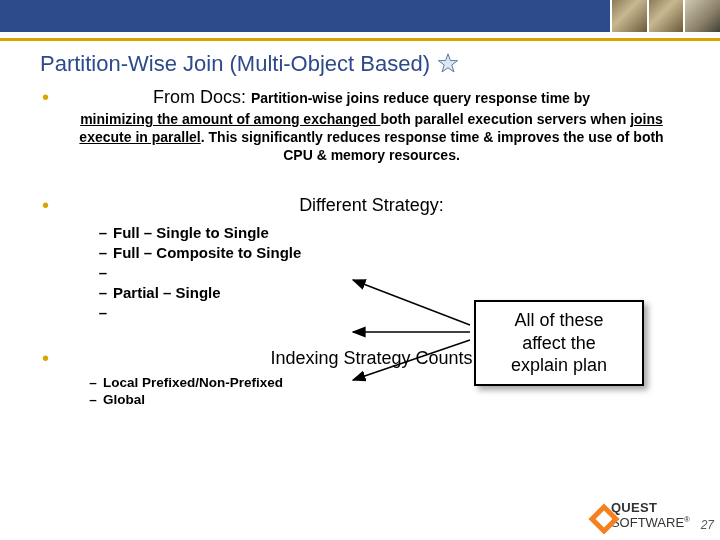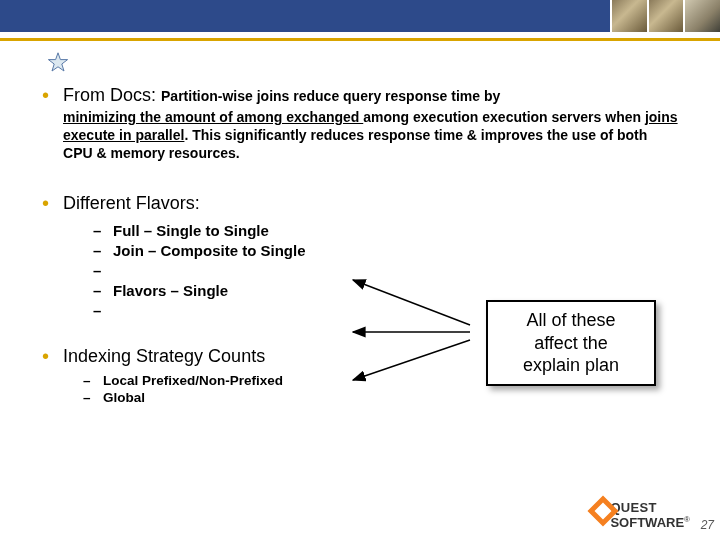--- a/index.html
+++ b/index.html
@@ -57,21 +57,21 @@
     align-items: flex-start;
     margin-bottom: 4px;
   }
   .bullet-dot {
     color: #d9a400;
     font-size: 20px;
     line-height: 20px;
     margin-right: 14px;
     flex-shrink: 0;
   }
-  .bullet-body { flex: 1; }
+  .bullet-body { flex: 1; text-align: center; }
   .docs-lead {
     font-size: 18px;
     display: inline;
   }
   .docs-text {
     font-size: 14px;
     font-weight: 700;
     line-height: 1.3;
     display: inline;
   }
@@ -103,21 +103,21 @@
   }
   .sub2-row {
     display: flex;
     align-items: baseline;
     font-size: 13.5px;
     font-weight: 700;
     margin-bottom: 2px;
   }
   .callout {
     position: absolute;
-    right: 64px;
+    right: 76px;
     top: 300px;
     width: 170px;
     border: 2px solid #000;
     background: #fff;
     box-shadow: 4px 4px 6px rgba(0,0,0,0.35);
     padding: 7px 20px;
     font-size: 18px;
     text-align: center;
     line-height: 1.25;
   }
@@ -125,31 +125,31 @@
     position: absolute;
     left: 345px;
     top: 270px;
     pointer-events: none;
   }
   .logo {
     position: absolute;
     right: 30px;
     bottom: 10px;
     display: flex;
-    align-items: flex-start;
+    align-items: flex-end;
   }
   .logo-o {
     width: 22px; height: 22px;
     border: 5px solid #f58020;
     transform: rotate(45deg);
     margin-right: -4px;
   }
   .logo-text { font-size: 13px; color: #333; }
   .logo-quest { font-weight: 700; letter-spacing: 0.3px; }
-  .logo-soft { font-weight: 700; }
+  .logo-soft { font-weight: 400; }
   .logo-r { font-size: 8px; vertical-align: super; }
   .pagenum {
     position: absolute;
     right: 6px;
     bottom: 8px;
     font-size: 12px;
     color: #555;
     font-style: italic;
   }
 </style>
@@ -159,58 +159,59 @@
 <div class="top-bar">
   <div class="top-bar-photo">
     <div class="photo-seg"></div>
     <div class="photo-seg"></div>
     <div class="photo-seg"></div>
   </div>
 </div>
 <div class="gold-line"></div>
 
 <div class="title-row">
+  <span class="title">Partition-Wise Join (Multi-Object Based)</span>
   <svg class="star-icon" width="24" height="24" viewBox="0 0 24 24">
     <polygon points="12,1.8 14.4,8.6 21.6,8.6 15.8,13 18,20 12,15.8 6,20 8.2,13 2.4,8.6 9.6,8.6" fill="#dce8f0" stroke="#5a7aa8" stroke-width="1"></polygon>
   </svg>
 </div>
 
 <div class="content">
 
   <div class="bullet-row">
     <span class="bullet-dot">•</span>
     <div class="bullet-body">
       <span class="docs-lead">From Docs: </span><span class="docs-text">Partition-wise joins reduce query response time by</span>
       <div class="docs-cont">
-        <span class="u">minimizing the amount of among exchanged </span><span>among execution execution servers when </span><span class="u">joins execute in parallel</span><span>. This significantly reduces response time &amp; improves the use of both CPU &amp; memory resources.</span>
+        <span class="u">minimizing the amount of among exchanged </span><span>both parallel execution servers when </span><span class="u">joins execute in parallel</span><span>. This significantly reduces response time &amp; improves the use of both CPU &amp; memory resources.</span>
       </div>
     </div>
   </div>
 
   <div class="section-gap"></div>
 
   <div class="bullet-row">
     <span class="bullet-dot">•</span>
     <div class="bullet-body">
-      <span class="flavors-label">Different Flavors:</span>
+      <span class="flavors-label">Different Strategy:</span>
       <div class="sublist">
         <div class="sub-row">
             <span class="dash">–</span>
             <span>Full – Single to Single</span>
           </div>
         <div class="sub-row">
             <span class="dash">–</span>
-            <span>Join – Composite to Single</span>
-          </div>
-        <div class="sub-row">
-            <span class="dash">–</span>
-          </div>
-        <div class="sub-row">
-            <span class="dash">–</span>
-            <span>Flavors – Single</span>
+            <span>Full – Composite to Single</span>
+          </div>
+        <div class="sub-row">
+            <span class="dash">–</span>
+          </div>
+        <div class="sub-row">
+            <span class="dash">–</span>
+            <span>Partial – Single</span>
           </div>
         <div class="sub-row">
             <span class="dash">–</span>
           </div>
       </div>
     </div>
   </div>
 
   <div style="height:20px;"></div>
 

